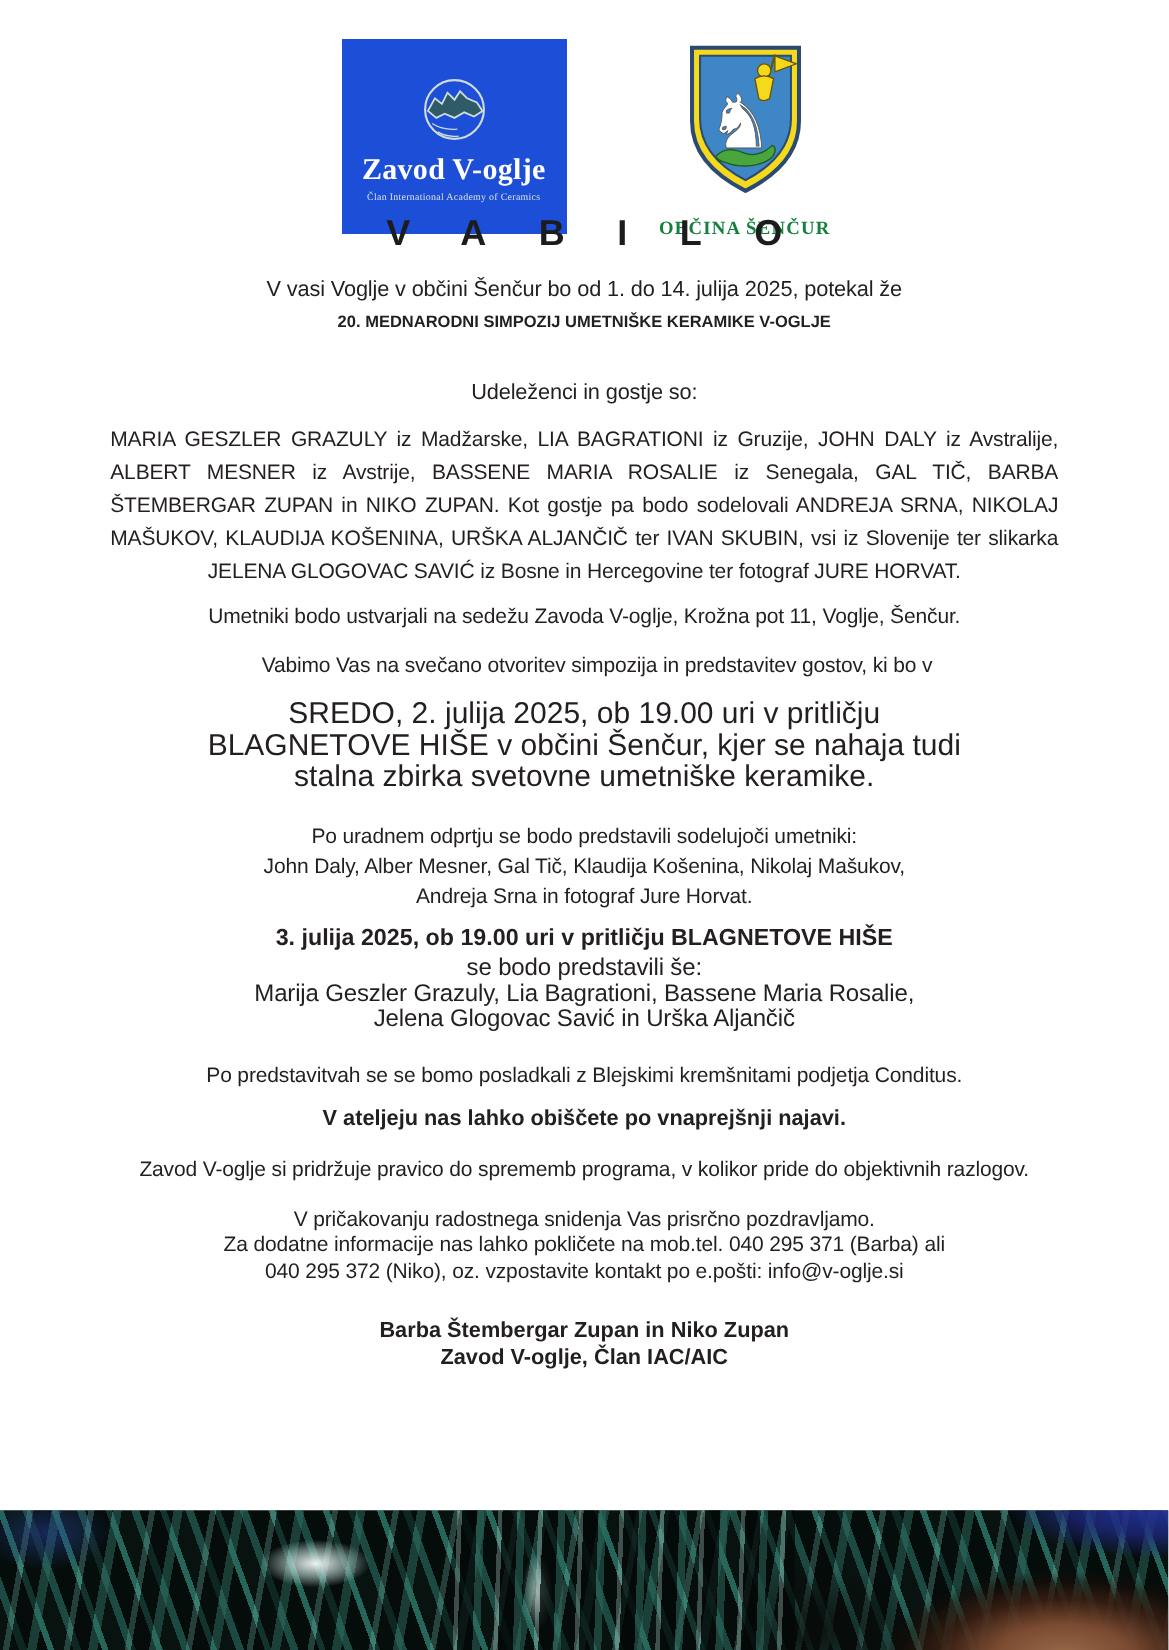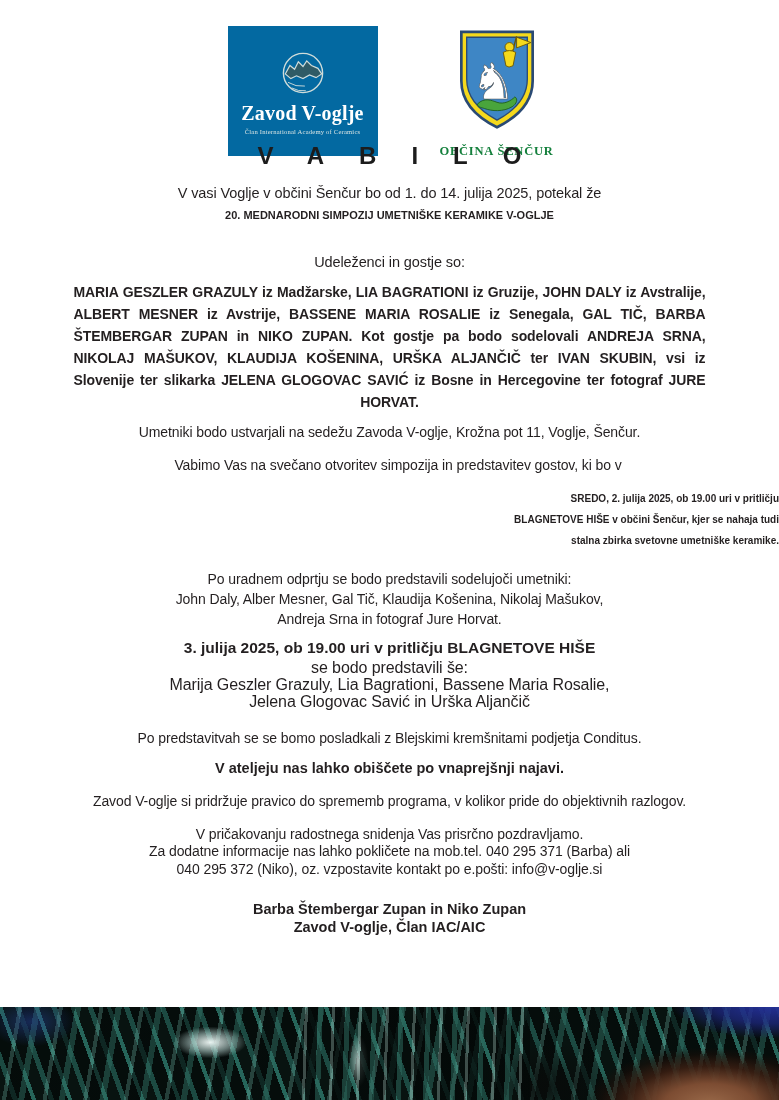--- a/index.html
+++ b/index.html
@@ -22,21 +22,21 @@
     display: flex;
     justify-content: center;
     align-items: flex-start;
     gap: 64px;
     padding-top: 26px;
     height: 132px;
   }
   .logo-voglje {
     width: 150px;
     height: 130px;
-    background: #0369a1;
+    background: #1d4ed8;
     display: flex;
     flex-direction: column;
     align-items: center;
     justify-content: center;
     padding-top: 0;
   }
   .logo-voglje svg { display: block; }
   .logo-voglje .logo-title {
     font-family: "Liberation Serif", serif;
     font-weight: bold;
@@ -87,33 +87,31 @@
 
   .participants-heading { margin-top: 26px; font-size: 14.5px; line-height: 21px; }
 
   .participants {
     width: 632px;
     margin: 8px auto 0;
     font-size: 14px;
     line-height: 22px;
     text-align: justify;
     text-align-last: center;
-    font-weight: bold;
   }
 
   .venue-line { margin-top: 9px; font-size: 14px; line-height: 21px; }
   .invitation-line { margin-top: 12px; font-size: 14px; line-height: 21px; padding-left: 17px; }
 
   .event1 {
     margin-top: 12px;
-    font-weight: bold;
-    font-size: 10px;
+    font-weight: normal;
+    font-size: 20px;
     line-height: 21px;
     letter-spacing: 0;
-    text-align: right;
   }
 
   .after-opening { margin-top: 18px; font-size: 14px; line-height: 20px; }
 
   .event2-heading {
     margin-top: 8px;
     font-weight: bold;
     font-size: 15.5px;
     line-height: 22px;
     letter-spacing: 0;

